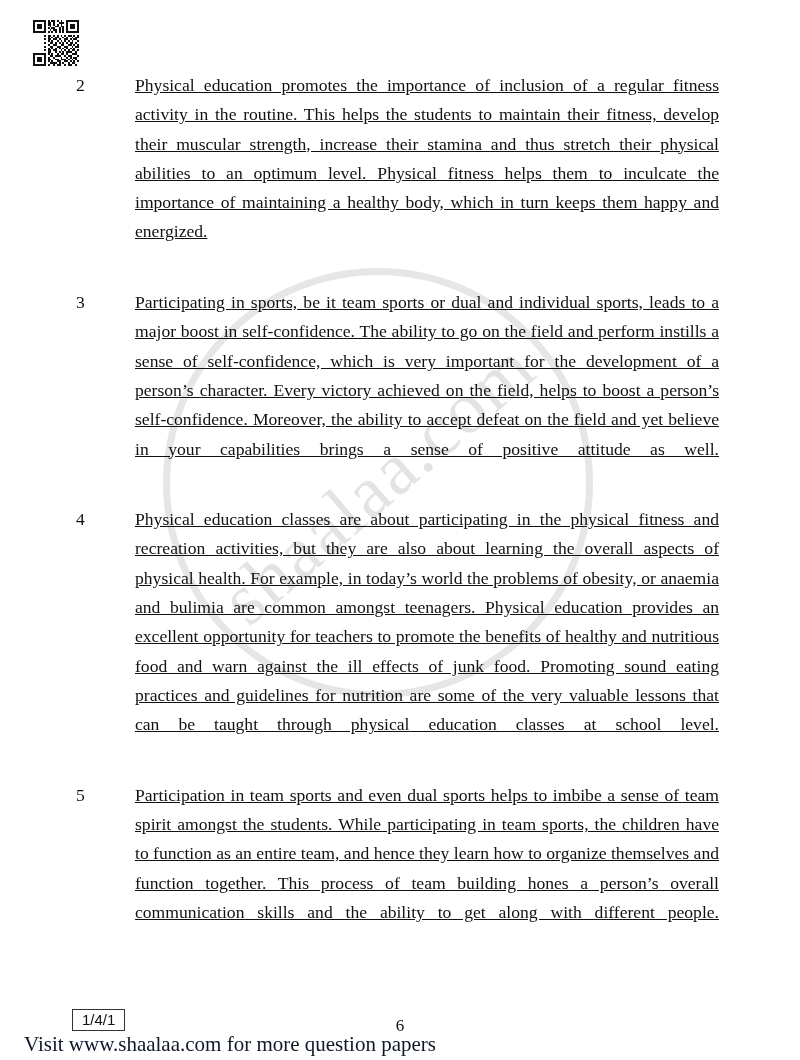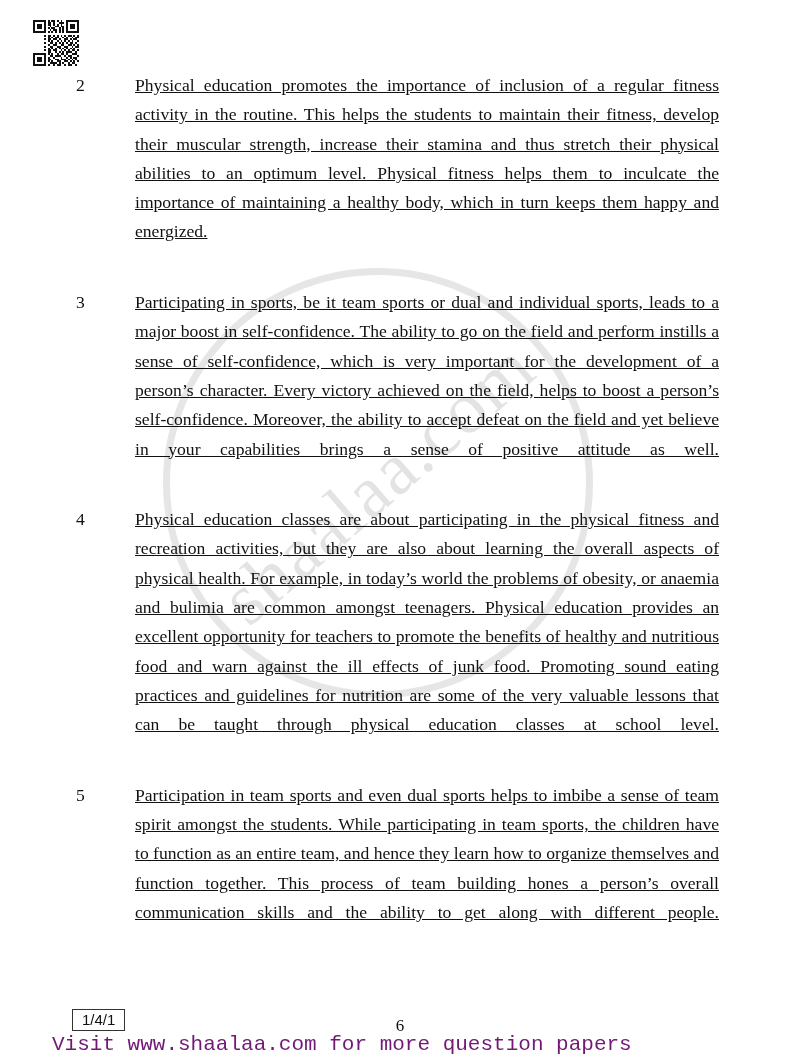--- a/index.html
+++ b/index.html
@@ -117,26 +117,25 @@
     width: 800px;
     text-align: center;
     font-size: 17px;
     line-height: 19px;
     color: #111;
   }
   #site-banner {
     position: absolute;
     left: 24px;
     bottom: 3px;
-    font-family: Liberation Mono, monospace;
+    font-family: Liberation Serif, serif;
     font-size: 21px;
     line-height: 25px;
-    color: #701a75;
+    color: #0f172a;
     white-space: nowrap;
-    margin-left: 28px;
   }
 </style>
 </head>
 <body>
 
 <div id="page">
 
   <div id="qr-code">
     <svg viewBox="0 0 25 25" shape-rendering="crispEdges" aria-hidden="true">
       <rect width="25" height="25" fill="#ffffff"></rect>

